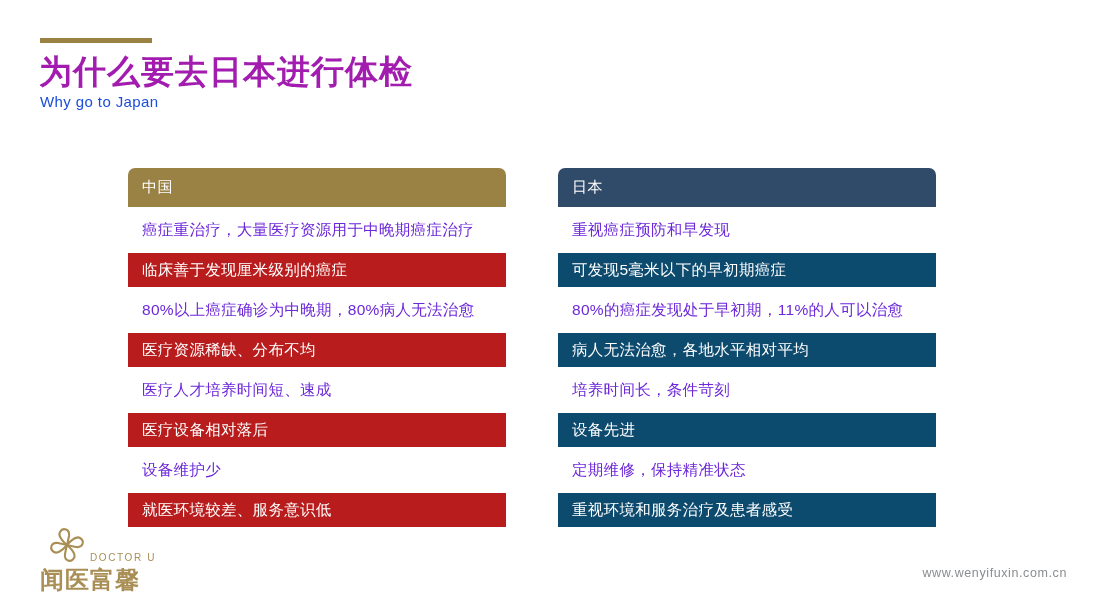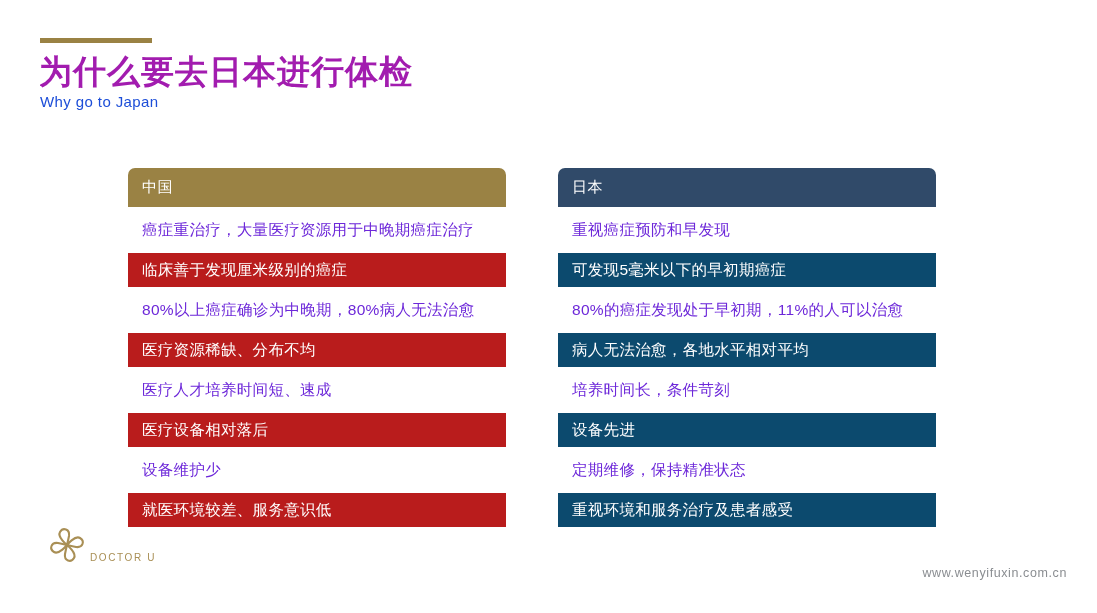--- a/index.html
+++ b/index.html
@@ -229,15 +229,16 @@
     <svg viewBox="0 0 42 42" width="42" height="42" aria-hidden="true">
       <g fill="none" stroke="#a98f55" stroke-width="2.1">
         <path d="M21 21 C21 21, 11 13, 14 8 C17 3, 24 5, 23 12 C22 17, 21 21, 21 21 Z"></path>
         <path d="M21 21 C21 21, 29 11, 34 14 C39 17, 37 24, 30 23 C25 22, 21 21, 21 21 Z"></path>
         <path d="M21 21 C21 21, 31 29, 28 34 C25 39, 18 37, 19 30 C20 25, 21 21, 21 21 Z"></path>
         <path d="M21 21 C21 21, 13 31, 8 28 C3 25, 5 18, 12 19 C17 20, 21 21, 21 21 Z"></path>
       </g>
     </svg>
   </div>
   <div class="logo-word-en">DOCTOR U</div>
+  <div class="logo-word-cn">闻医富馨</div>
 </div>
 
 <div class="footer-url">www.wenyifuxin.com.cn</div>
 
 </body></html>

